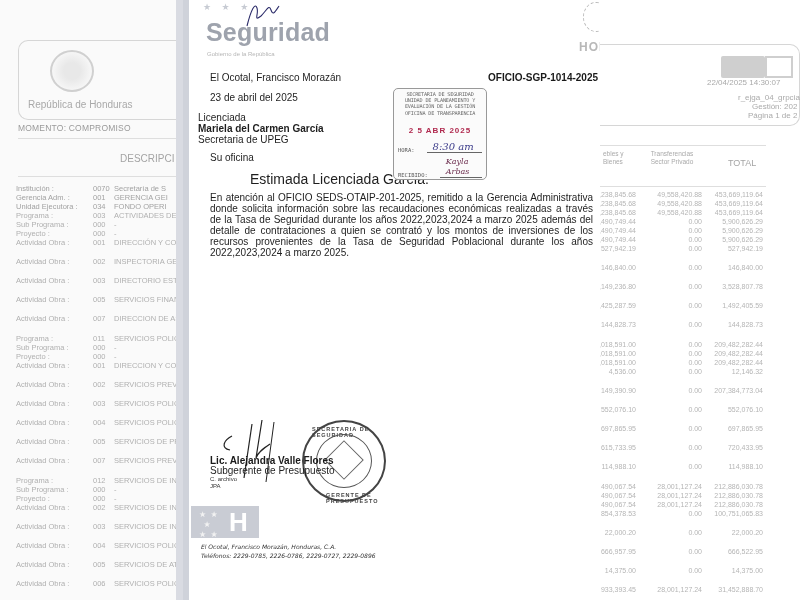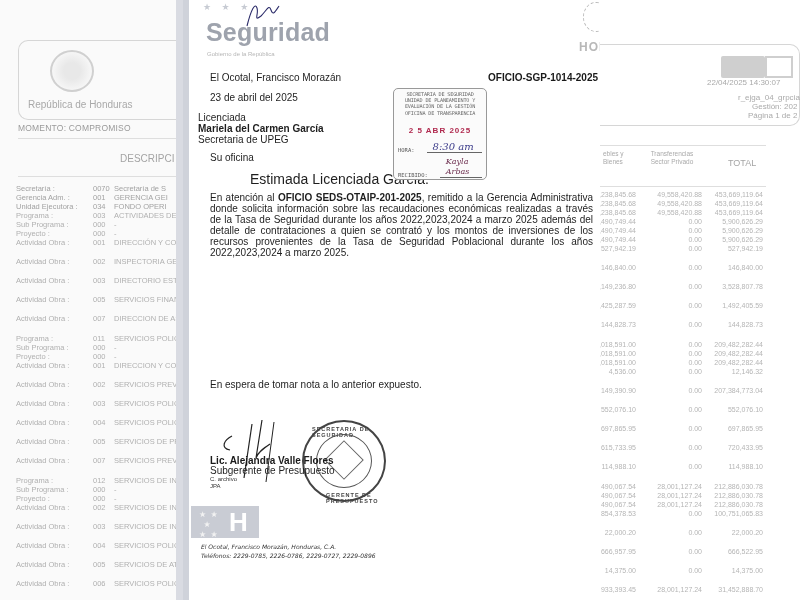--- a/index.html
+++ b/index.html
@@ -66,21 +66,21 @@
 
   
   .stamp { position: absolute; left: 204px; top: 88px; width: 94px; height: 92px; border: 1px solid #999; border-radius: 5px; background: #fbfbfb; padding: 2px 4px; }
   .stamp .st-lines { font-family: "DejaVu Sans Mono", monospace; font-size: 5.2px; color: #6a6a6a; line-height: 6.2px; text-align: center; letter-spacing: -0.2px; }
   .stamp .st-date { margin-top: 10px; text-align: center; font-size: 8px; font-weight: bold; color: #b02a4f; letter-spacing: 1px; }
   .stamp .st-field { margin-top: 7px; font-family: "DejaVu Sans Mono", monospace; font-size: 5.5px; color: #555; display: flex; align-items: flex-end; }
   .stamp .st-field .v { border-bottom: 1px solid #666; flex: 1; margin-left: 12px; font-family: "DejaVu Serif", serif; font-style: italic; font-size: 10px; color: #3b3b8a; line-height: 10px; padding-left: 6px; }
   .stamp .st-field .v.sm { font-size: 8px; color: #6d2f4f; }
 
   .para { position: absolute; left: 21px; width: 383px; font-size: 10px; line-height: 10.9px; color: #1e1e1e; text-align: justify; }
-  .para b { font-weight: bold; }
+  .para b { font-weight: normal; }
 
   .sign-area { position: absolute; left: 21px; top: 418px; width: 200px; height: 90px; }
   .sig-scrawl { position: absolute; left: 8px; top: 0; width: 80px; height: 64px; }
   .seal { position: absolute; left: 92px; top: 2px; width: 84px; height: 82px; border-radius: 50%; border: 2px solid #444; }
   .seal-inner { position: absolute; left: 12px; top: 12px; width: 56px; height: 54px; border-radius: 50%; border: 1px solid #555; }
   .seal-coat { position: absolute; left: 26px; top: 24px; width: 28px; height: 28px; border: 1px solid #666; transform: rotate(45deg); }
   .seal-text { position: absolute; left: 8px; top: 4px; font-size: 5.5px; color: #444; font-weight: bold; letter-spacing: 1px; }
   .seal-text2 { position: absolute; left: 22px; top: 70px; font-size: 5.5px; color: #444; font-weight: bold; letter-spacing: 1px; }
   .signer { position: absolute; left: 21px; top: 455px; font-size: 10px; font-weight: bold; color: #1a1a1a; }
   .signer-title { position: absolute; left: 21px; top: 465px; font-size: 10px; color: #1e1e1e; }
@@ -99,21 +99,21 @@
 <div class="bg-left">
   <div class="header-box"></div>
   <div class="coat"></div>
   <div class="rep-name">República de Honduras</div>
   <div class="momento">MOMENTO: COMPROMISO</div>
   <div class="rule1"></div>
   <div class="descr">DESCRIPCI</div>
   <div class="rule2"></div>
   <div class="rows" id="left-rows">
       <div class="row" style="top: 0px; color: rgb(162, 162, 162);">
-        <span class="lbl">Secretaría :</span>
+        <span class="lbl">Institución :</span>
         <span class="code">0070</span>
         <span class="desc">Secretaría de S</span>
       </div>
       <div class="row" style="top: 9px; color: rgb(162, 162, 162);">
         <span class="lbl">Gerencia Adm. :</span>
         <span class="code">001</span>
         <span class="desc">GERENCIA GEI</span>
       </div>
       <div class="row" style="top: 18px; color: rgb(162, 162, 162);">
         <span class="lbl">Unidad Ejecutora :</span>
@@ -449,21 +449,20 @@
     </div>
     <div class="st-field" style="margin-top:4px;">
       <span>RECIBIDO:</span>
       <span class="v sm">Kayla Arbas</span>
     </div>
   </div>
 
   <div class="para" style="top:193px;">
     <span>En atención al </span><b>OFICIO SEDS-OTAIP-201-2025</b><span>, remitido a la Gerencia Administrativa donde solicita información sobre las recaudaciones económicas realizadas a través de la Tasa de Seguridad durante los años 2022,2023,2024 a marzo 2025 además del detalle de contrataciones a quien se contrató y los montos de inversiones de los recursos provenientes de la Tasa de Seguridad Poblacional durante los años 2022,2023,2024 a marzo 2025.</span>
   </div>
-  <div class="para" style="top:380px;">En espera de tomar nota a lo anterior expuesto.</div>
 
   <div class="sign-area">
     <svg class="sig-scrawl" viewBox="0 0 80 64">
       <path d="M14 18 C6 22, 2 30, 12 32" stroke="#222" stroke-width="1.2" fill="none"></path>
       <path d="M34 6 L26 60" stroke="#222" stroke-width="1.2" fill="none"></path>
       <path d="M44 2 L38 40 C40 34, 46 30, 52 26" stroke="#222" stroke-width="1.2" fill="none"></path>
       <path d="M56 4 L48 64" stroke="#222" stroke-width="1" fill="none"></path>
     </svg>
     <div class="seal">
       <div class="seal-inner"></div>

